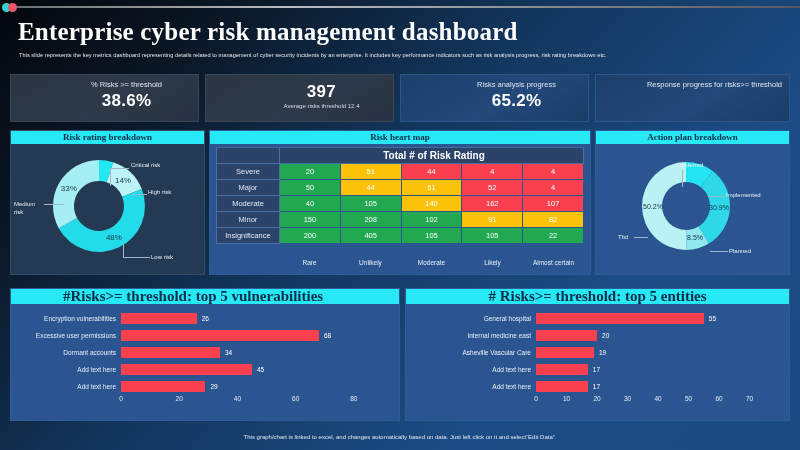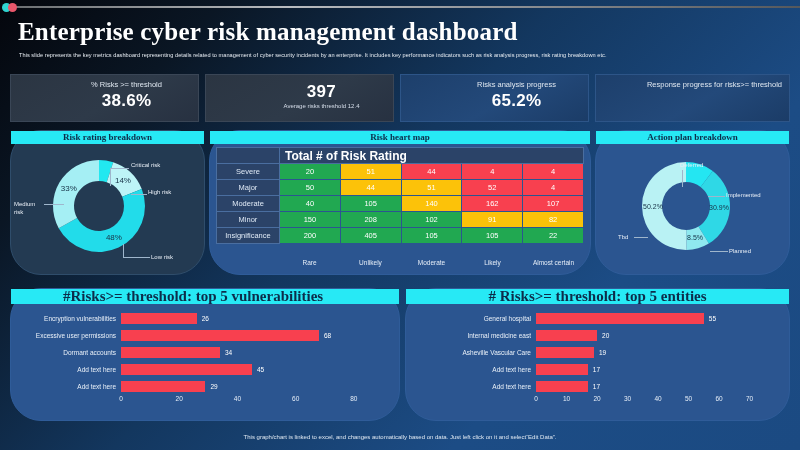--- a/index.html
+++ b/index.html
@@ -56,21 +56,21 @@
   .kpi-label { font-size: 7.5px; color: #dfe7f0; }
   .kpi-value { font-size: 17px; font-weight: bold; color: #ffffff; margin-top: 2px; letter-spacing: .3px; }
   .kpi-sub { font-size: 6px; color: #d6deea; margin-top: 1px; }
 
   #kpi-1 { left: 10px;  width: 189px; }
   #kpi-2 { left: 205px; width: 189px; }
   #kpi-3 { left: 400px; width: 189px; }
   #kpi-4 { left: 595px; width: 195px; }
 
   
-  .panel { position: absolute; border-radius: 31px; }
+  .panel { position: absolute; }
   .panel-title {
     background: #27e9f5; color: #0d2c4a;
     font-family: "Liberation Serif", serif;
     font-weight: bold; text-align: center;
     font-size: 9px; line-height: 13px; height: 13px;
   }
   #panel-risk-rating {
     left: 10px; top: 130px; width: 195px; height: 145px;
     background: #233a52; border: 1px solid #2f4d6b;
   }
@@ -96,22 +96,22 @@
   }
   #heatmap-table td {
     height: 16px; text-align: center; font-size: 7.5px; color: #ffffff;
     border: 1px solid #2b5590;
   }
   #heatmap-table td.rowhead {
     background: #2b4368; color: #dfe9f5; font-size: 7.5px; width: 63px;
     border: 1px solid #4a6ea0;
   }
   #heatmap-table td.totalhead {
-    background: #2b4368; color: #ffffff; font-weight: bold; text-align: left;
-    padding-left: 5px; font-size: 12px; border: 1px solid #4a6ea0;
+    background: #2b4368; color: #ffffff; font-weight: bold; text-align: center;
+    padding-left: 5px; font-size: 10px; border: 1px solid #4a6ea0;
   }
   td.c-green  { background: #21a851; }
   td.c-amber  { background: #fcc209; color: #3b2e00; }
   td.c-red    { background: #f8404f; }
   #heatmap-xaxis {
     position: absolute; left: 69px; top: 128px; width: 305px;
     display: flex;
   }
   #heatmap-xaxis span {
     flex: 1; text-align: center; font-size: 6.5px; color: #e6eef8;

